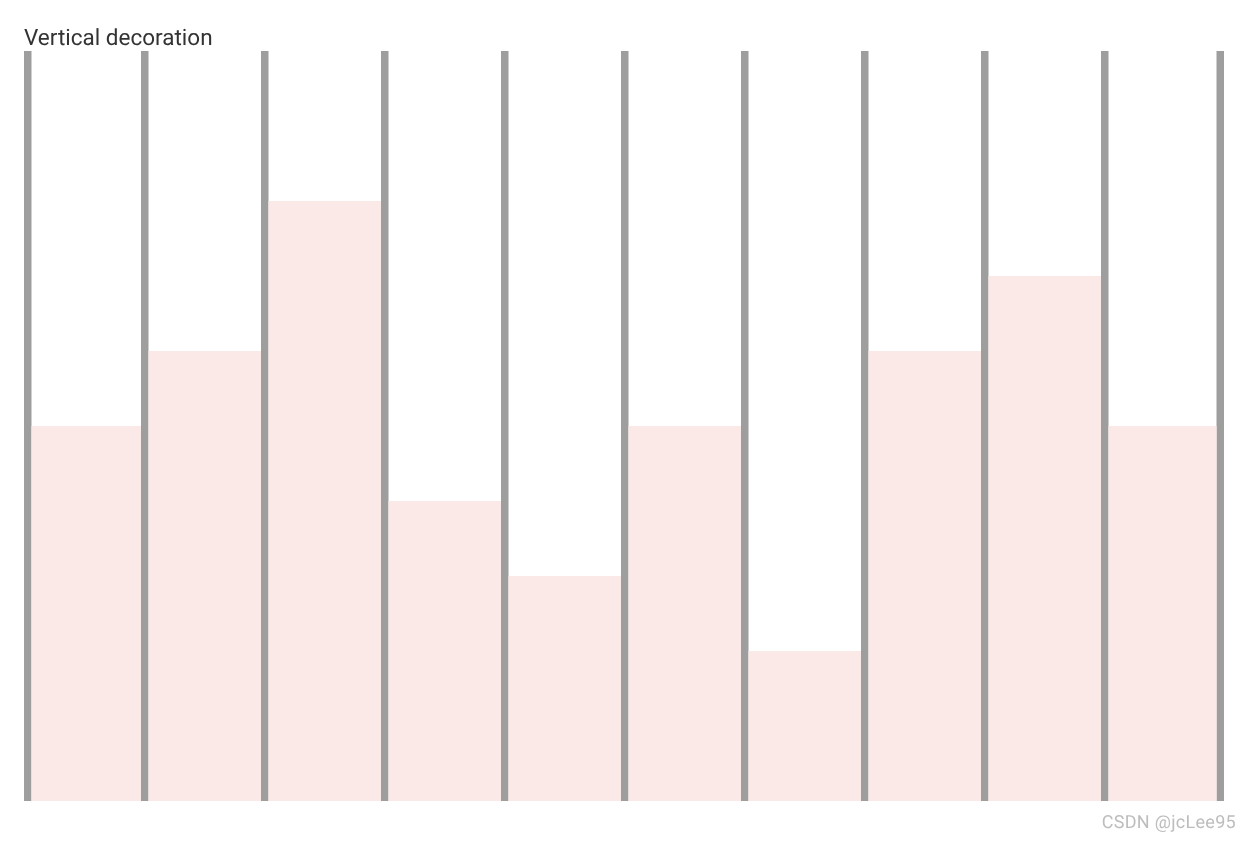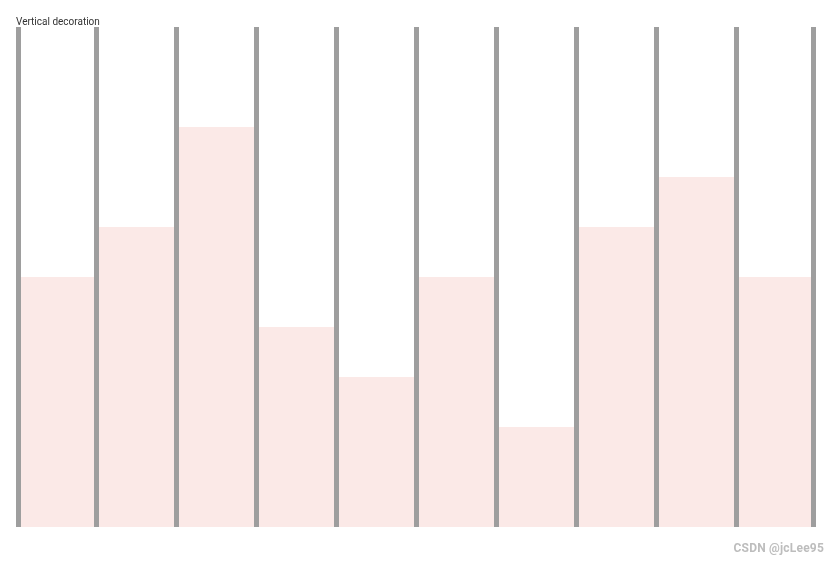--- a/index.html
+++ b/index.html
@@ -10,21 +10,21 @@
       height: 561px;
       position: relative;
     }
     .chart-container {
       position: relative;
       width: 100%;
       height: 100%;
       padding: 16px 16px 20px 16px;
     }
     .chart-title {
-      font-size: 10px;
+      font-size: 15px;
       color: #333;
       font-weight: 400;
     }
     .plot-area {
       position: relative;
       width: 800px;
       height: 500px;
       margin: 0 auto;
     }
     .bar {
@@ -38,21 +38,21 @@
       top: 0;
       width: 5px;
       background: #9e9e9e;
     }
     .watermark {
       position: absolute;
       right: 8px;
       bottom: 6px;
       font-size: 12px;
       color: #bdbdbd;
-      font-weight: 700;
+      font-weight: 400;
       letter-spacing: 0.2px;
     }
   </style>
 </head>
 <body>
 
 <div class="chart-container">
   <div class="chart-title">Vertical decoration</div>
   <div class="plot-area" id="plot">
       <div class="separator" style="left: 0px; width: 5px; background: rgb(158, 158, 158);"></div>

